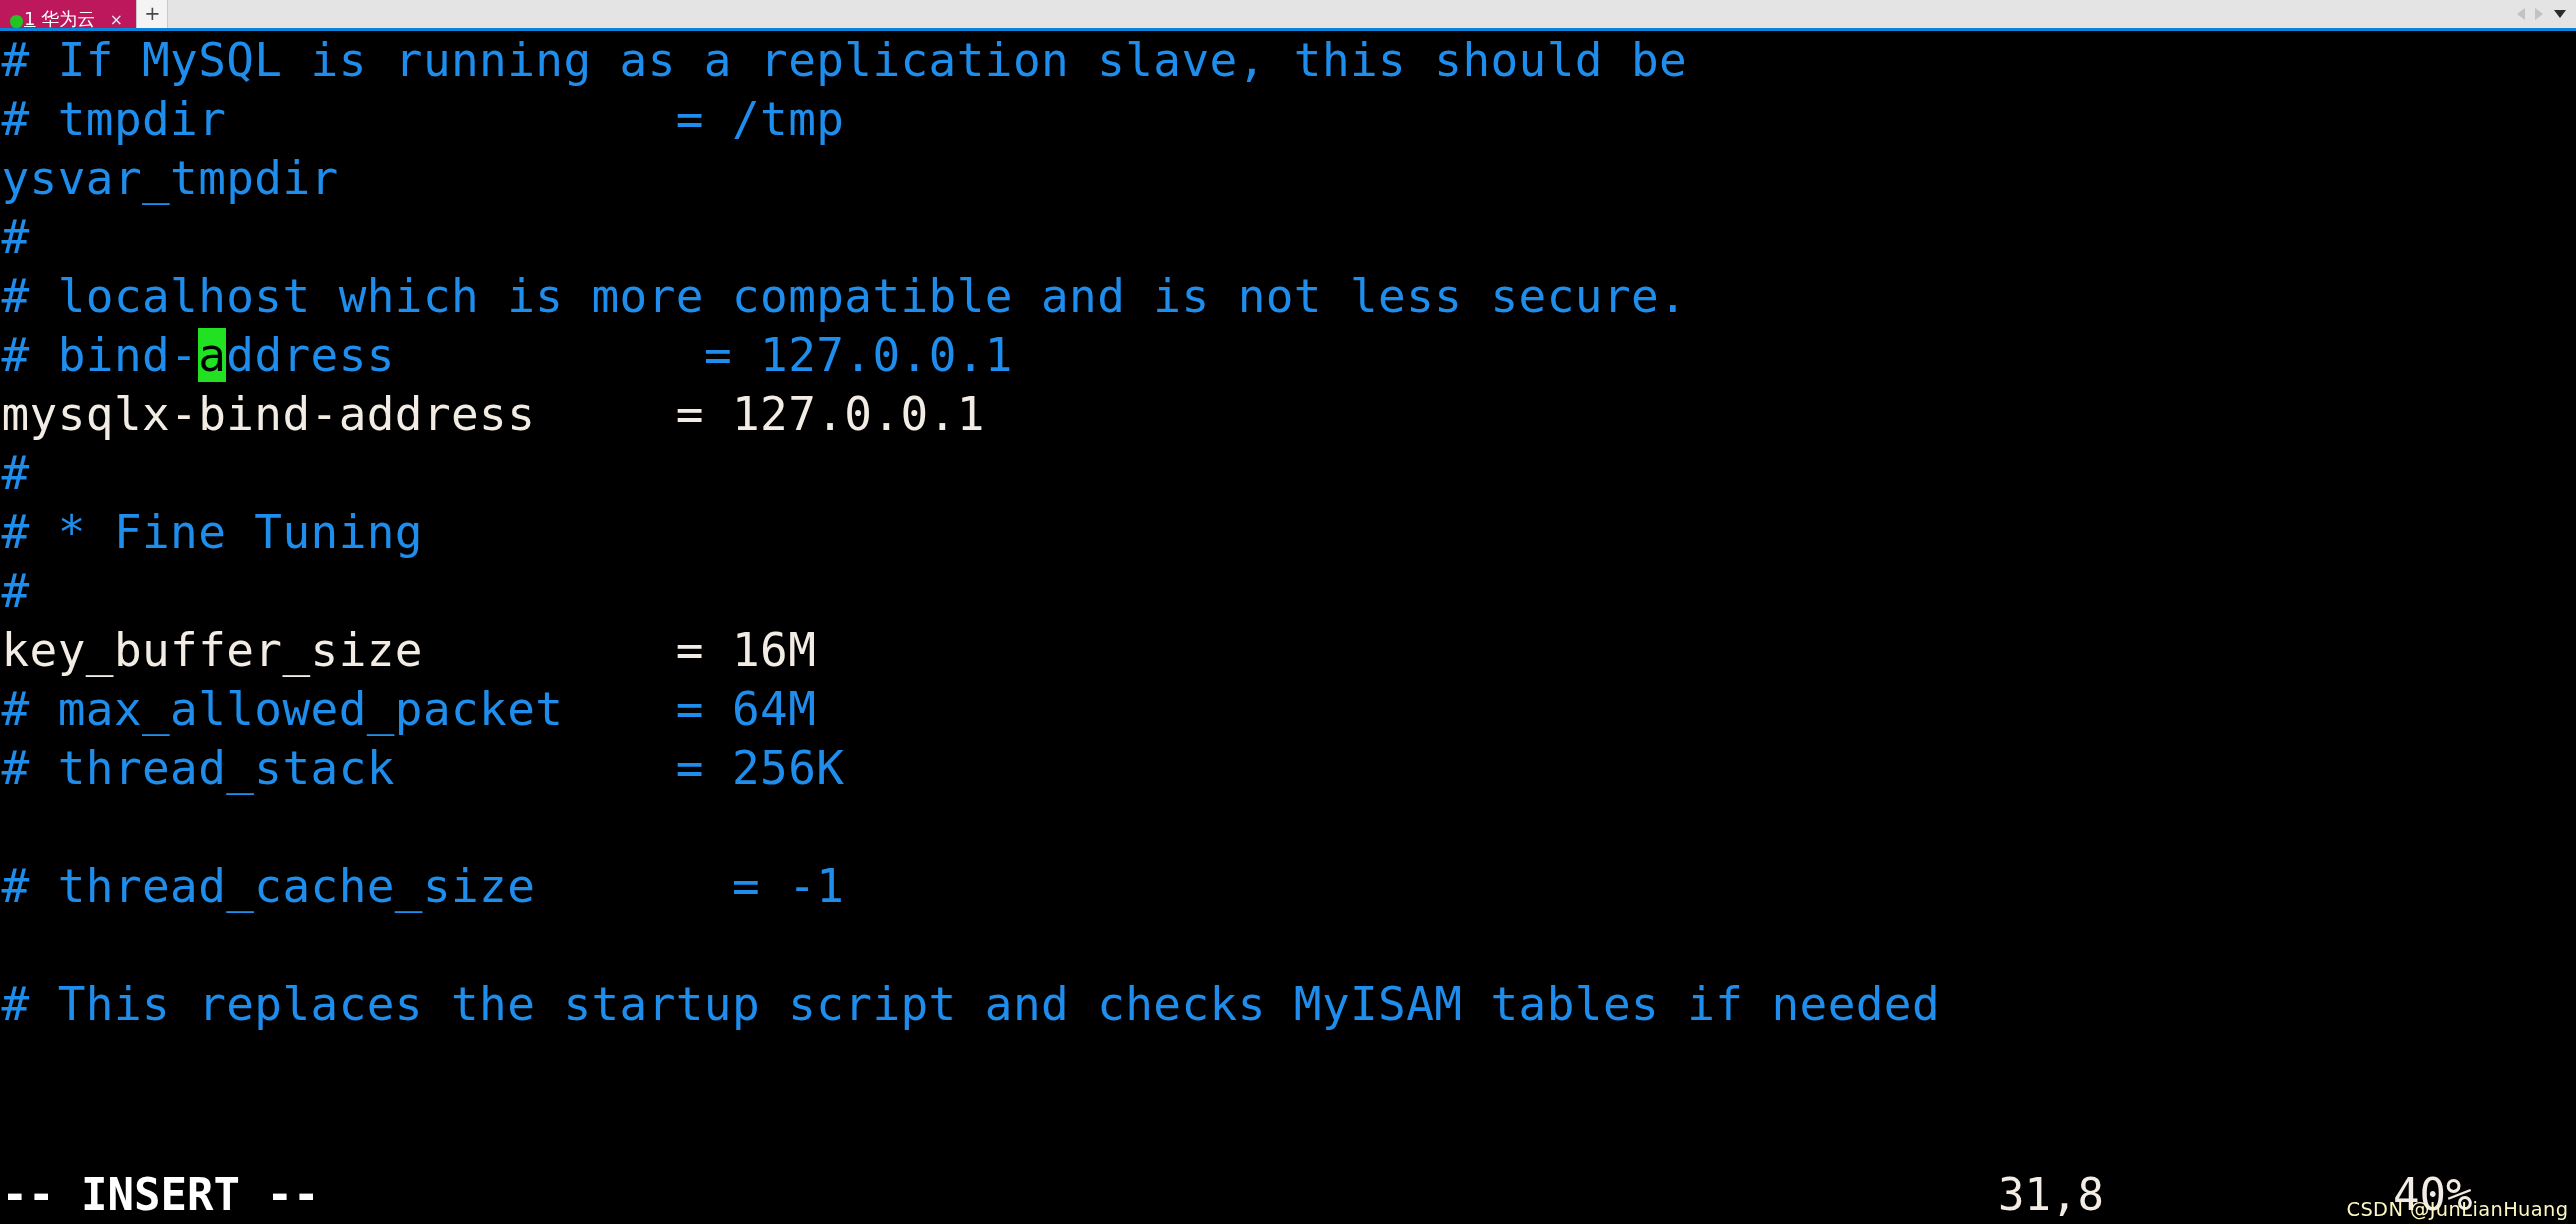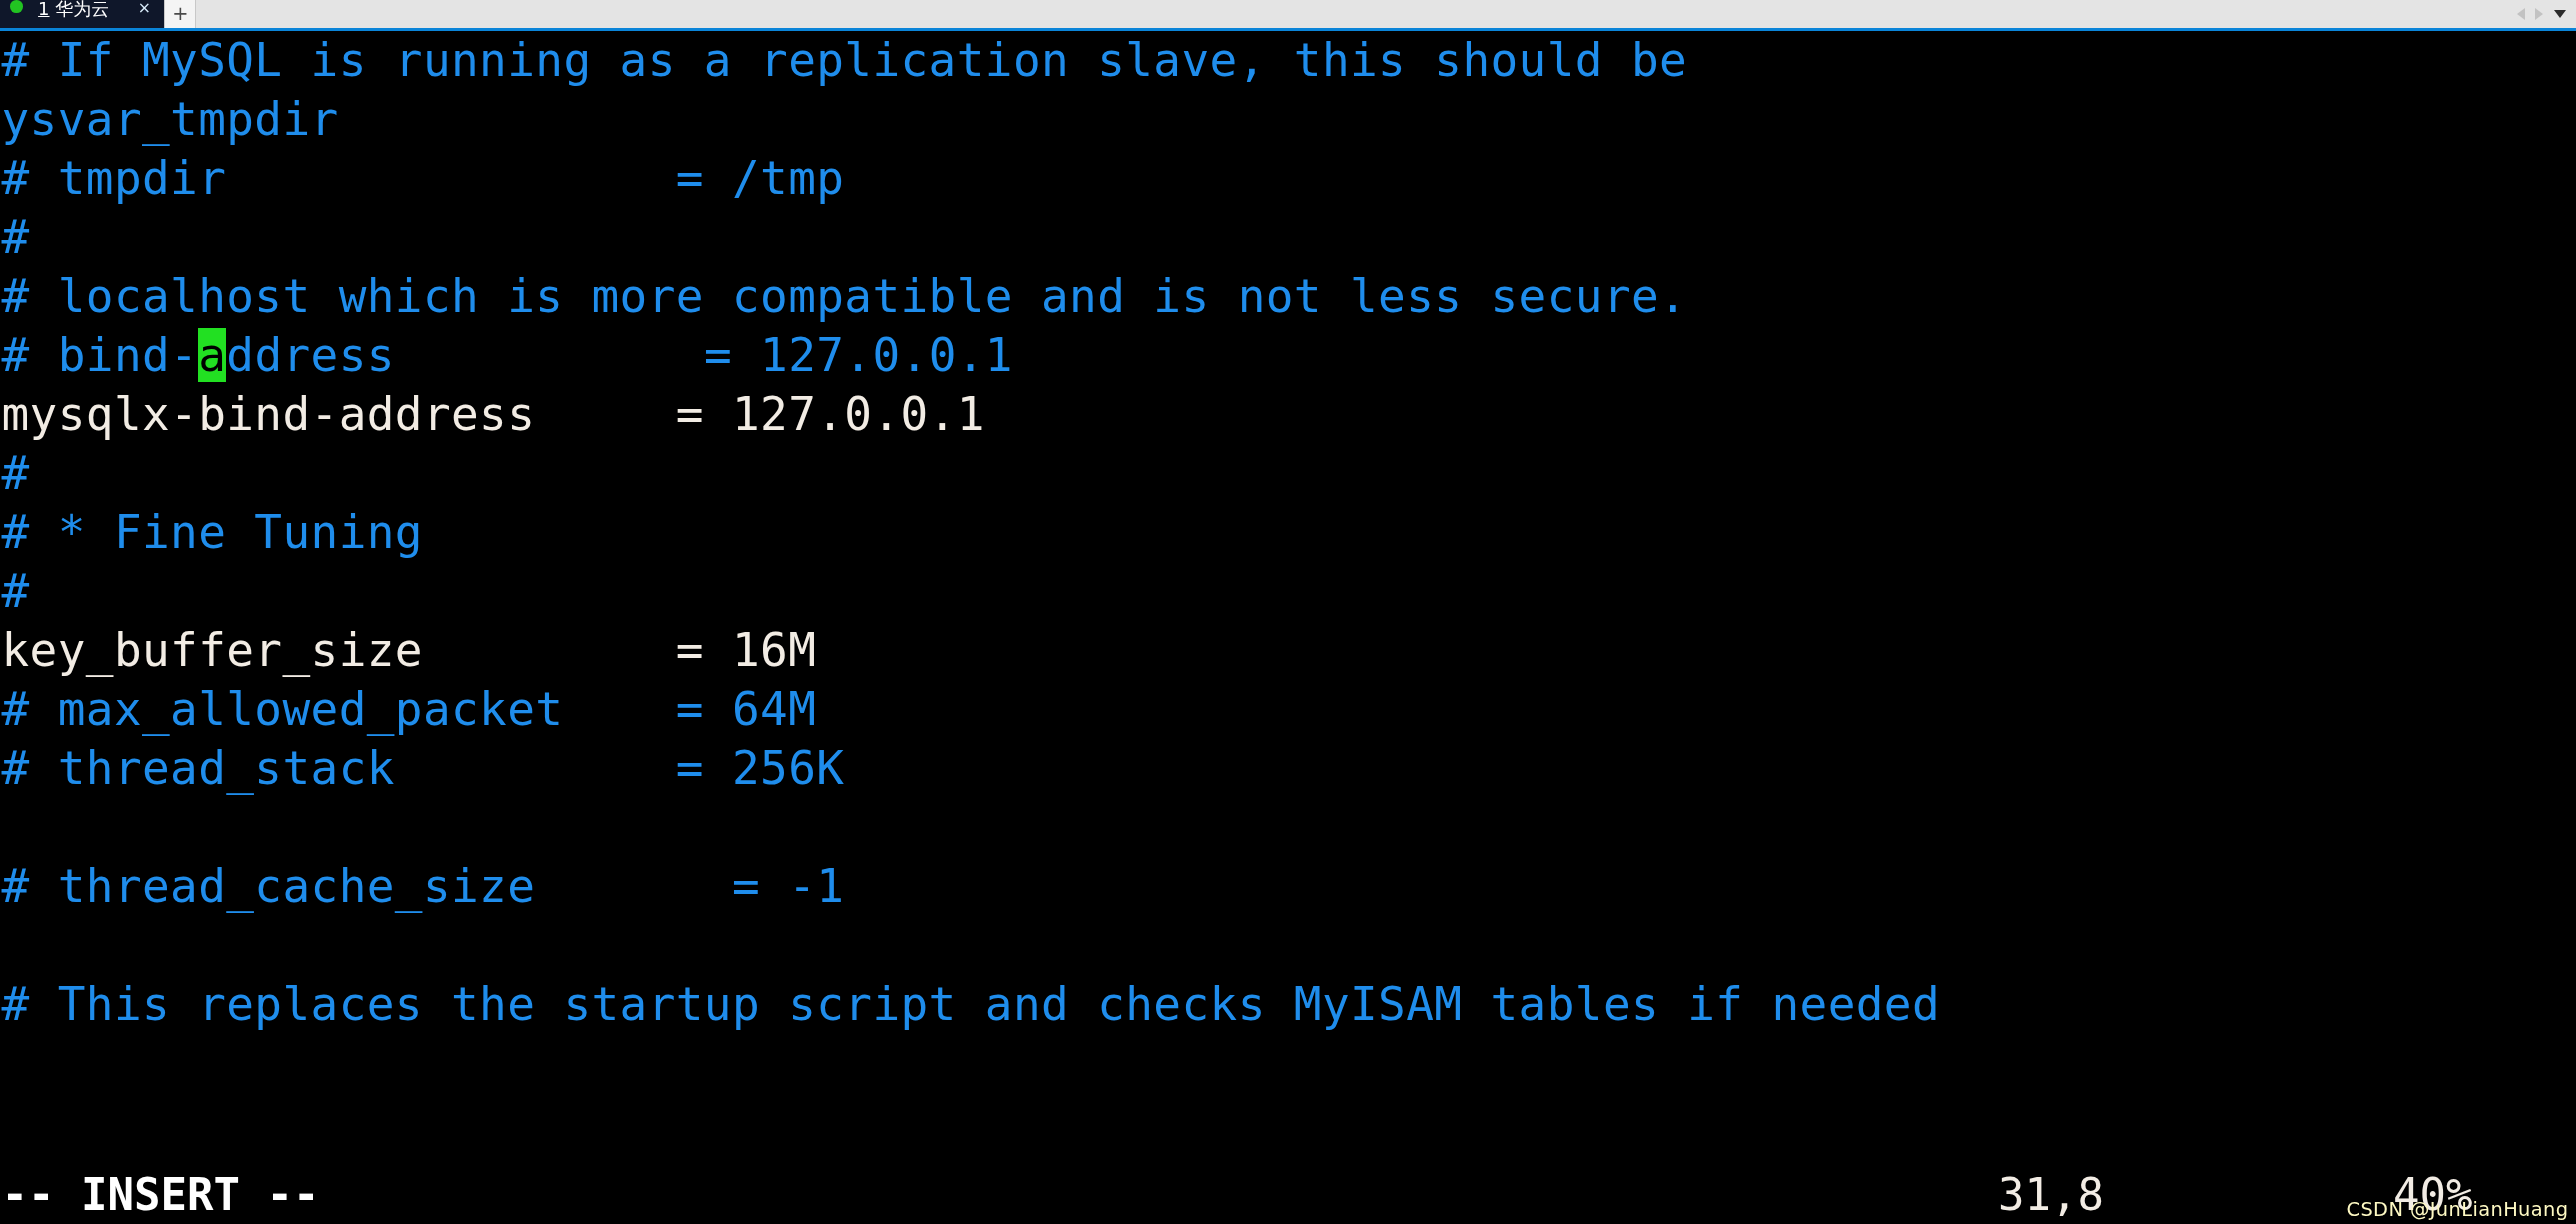--- a/index.html
+++ b/index.html
@@ -19,25 +19,25 @@
     position: relative;
     height: 31px;
     background: #e4e4e4;
     display: flex;
     align-items: stretch;
     border-bottom: 3.7px solid #0a84d8;
     box-sizing: border-box;
   }
   .tab {
     display: flex;
-    align-items: flex-start;
-    background: #0f172a;
+    align-items: flex-end;
+    background: #be185d;
     color: #ffffff;
     padding: 0 9px 0 10.4px;
-    gap: 15px;
+    gap: 1px;
     height: 100%;
     box-sizing: border-box;
   }
   .tab-dot {
     width: 12.7px;
     height: 12.7px;
     border-radius: 50%;
     background: #22c322;
     flex: 0 0 auto;
   }
@@ -181,22 +181,22 @@
     <span class="tri tri-left"></span>
     <span class="tri tri-right"></span>
     <span class="tri tri-down"></span>
   </div>
 
 </div>
 
 <div id="terminal">
   <div id="screen">
       <div class="row"><span class="c-comment"># If MySQL is running as a replication slave, this should be</span></div>
+      <div class="row"><span class="c-comment"># tmpdir                = /tmp</span></div>
       <div class="row"><span class="c-comment">ysvar_tmpdir</span></div>
-      <div class="row"><span class="c-comment"># tmpdir                = /tmp</span></div>
       <div class="row"><span class="c-comment">#</span></div>
       <div class="row"><span class="c-comment"># localhost which is more compatible and is not less secure.</span></div>
       <div class="row"><span class="c-comment"># bind-</span><span class="c-comment cursor">a</span><span class="c-comment">ddress           = 127.0.0.1</span></div>
       <div class="row"><span class="c-normal">mysqlx-bind-address     = 127.0.0.1</span></div>
       <div class="row"><span class="c-comment">#</span></div>
       <div class="row"><span class="c-comment"># * Fine Tuning</span></div>
       <div class="row"><span class="c-comment">#</span></div>
       <div class="row"><span class="c-normal">key_buffer_size         = 16M</span></div>
       <div class="row"><span class="c-comment"># max_allowed_packet    = 64M</span></div>
       <div class="row"><span class="c-comment"># thread_stack          = 256K</span></div>

